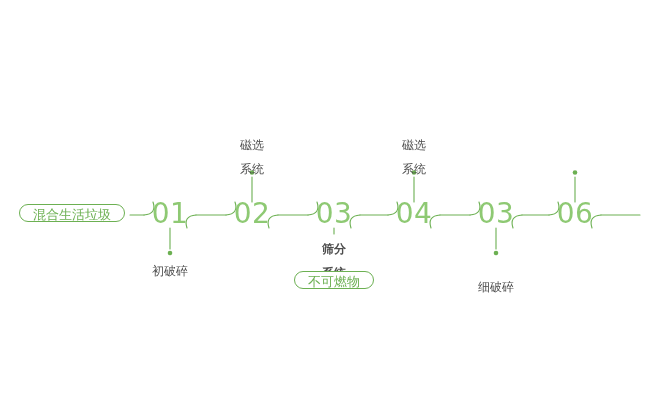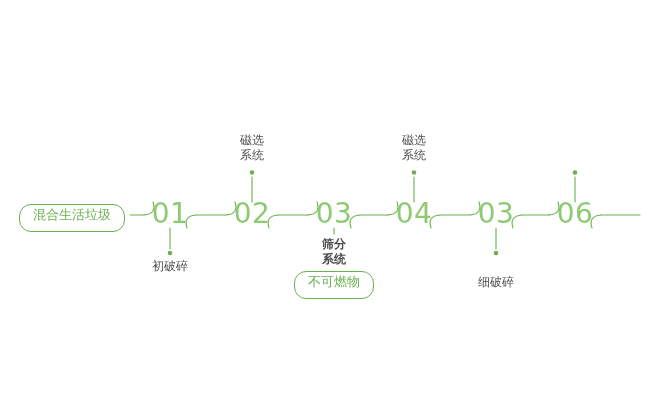--- a/index.html
+++ b/index.html
@@ -8,31 +8,31 @@
   .canvas {
     position:relative; width:648px; height:416px; background:#ffffff;
     font-family:"DejaVu Sans","Liberation Sans",sans-serif; overflow:hidden;
   }
   .art { position:absolute; left:0; top:0; width:648px; height:416px; }
   .art path { stroke:var(--accent); fill:none; stroke-width:1.1; stroke-linecap:round; }
   .art circle { fill:var(--accent); stroke:none; }
   .pill {
     position:absolute; transform:translateX(-50%);
     border:1px solid var(--accent); color:var(--accent);
-    border-radius:12px; font-size:13px; line-height:20px; height:28px;
+    border-radius:12px; font-size:13px; line-height:20px; height:18px;
     padding:0 13px; white-space:nowrap; background:#fff;
   }
   .num {
     position:absolute; transform:translateX(-50%); top:202px;
     color:var(--number); font-size:28px; line-height:24px; letter-spacing:.5px;
     font-weight:400;
   }
   .lbl {
     position:absolute; transform:translateX(-50%);
-    color:var(--text); font-size:12px; line-height:15px; text-align:center;
+    color:var(--text); font-size:12px; line-height:24px; text-align:center;
     white-space:pre-line;
   }
 </style>
 </head>
 <body>
 
 <div class="canvas">
 
   <svg class="art" viewBox="0 0 648 416" aria-hidden="true">
 

